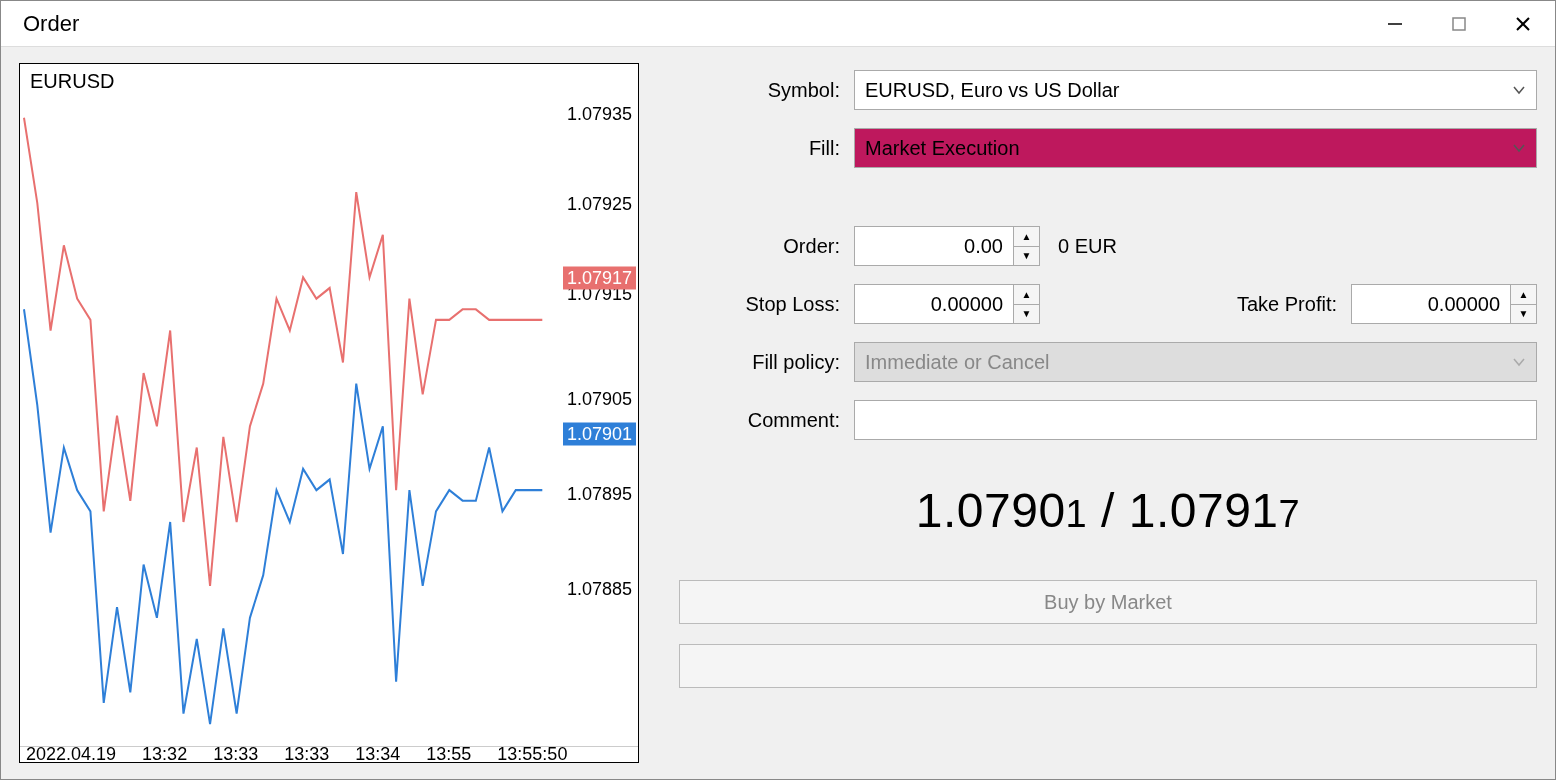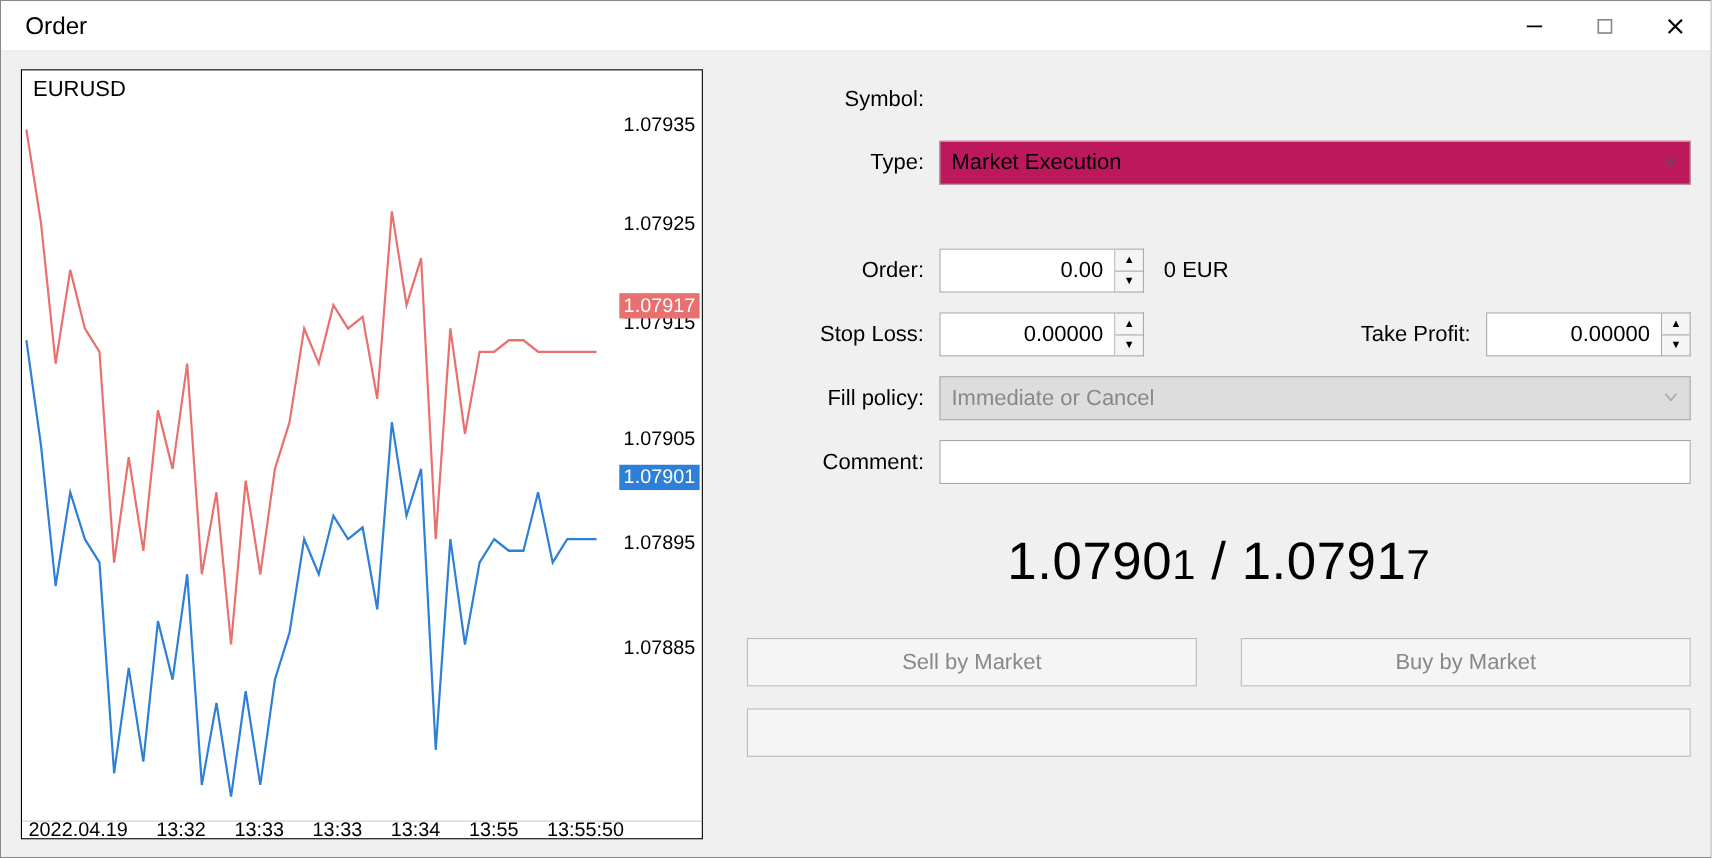--- a/index.html
+++ b/index.html
@@ -267,24 +267,32 @@
         <span>13:34</span>
         <span>13:55</span>
         <span>13:55:50</span>
       </div>
     </div>
 
     <div class="form-panel">
 
       <div class="form-row">
         <span class="form-label">Symbol:</span>
-      </div>
-
-      <div class="form-row">
-        <span class="form-label">Type:</span>
+        <div class="select-box">
+          <span>EURUSD, Euro vs US Dollar</span>
+          <span class="chev">
+            <svg width="14" height="14" viewBox="0 0 14 14">
+                <polyline points="2,4 7,10 12,4" fill="none" stroke="#555" stroke-width="1.5"></polyline>
+              </svg>
+          </span>
+        </div>
+      </div>
+
+      <div class="form-row">
+        <span class="form-label">Fill:</span>
         <div class="select-box grey">
           <span>Market Execution</span>
           <span class="chev">
             <svg width="14" height="14" viewBox="0 0 14 14">
                 <polyline points="2,4 7,10 12,4" fill="none" stroke="#555" stroke-width="1.5"></polyline>
               </svg>
           </span>
         </div>
       </div>
 
@@ -331,21 +339,20 @@
       <div class="form-row">
         <span class="form-label">Comment:</span>
         <input class="text-input" value="" style="">
       </div>
 
       <div class="price-display">
         <span>1.0790</span><span class="small">1</span><span> / </span><span>1.0791</span><span class="small">7</span>
       </div>
 
       <div class="btn-row">
-        <div class="action-btn">Sell by Market</div>
         <div class="action-btn">Buy by Market</div>
       </div>
 
       <div class="status-bar"></div>
 
     </div>
   </div>
 </div>
 
 </body></html>

